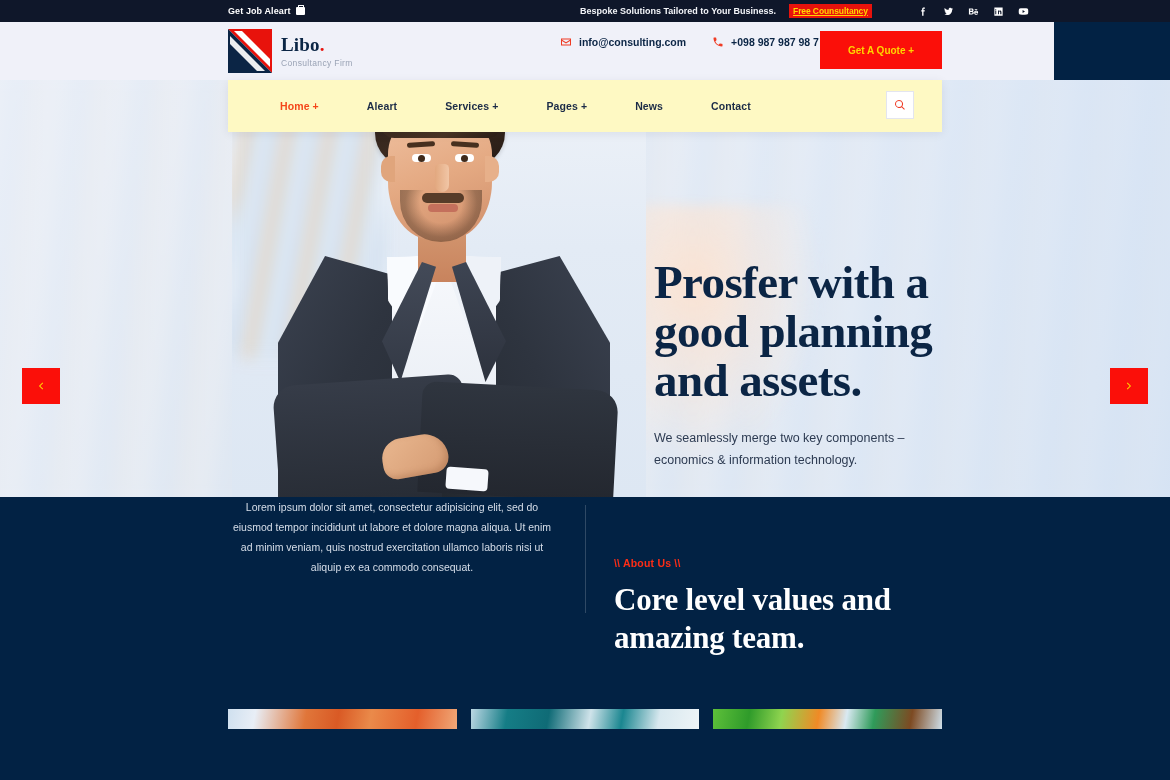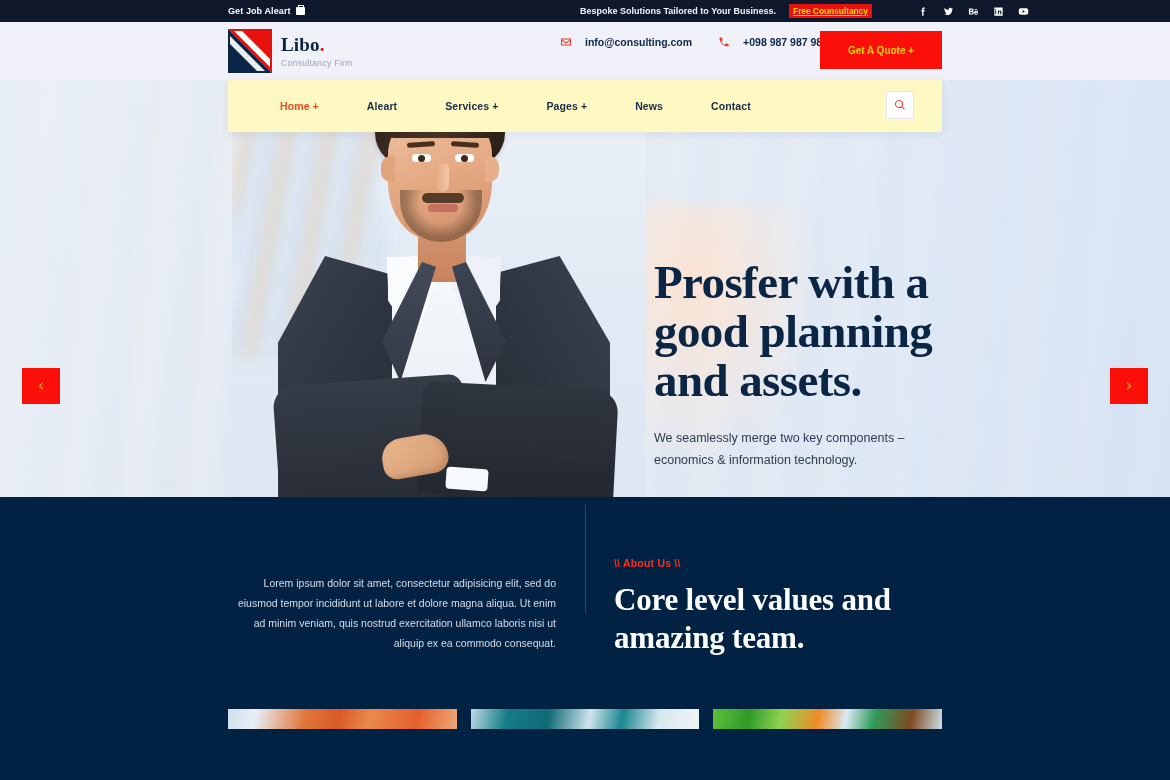--- a/index.html
+++ b/index.html
@@ -43,21 +43,21 @@
     background:#e8120c; color:#ffd400;
     font-size:8.5px; font-weight:bold;
     padding:1.5px 4px 2px; text-decoration:underline;
     letter-spacing:-.1px;
   }
   .socials{ display:flex; align-items:center; gap:14px; margin-left:38px; }
   .soc{ width:11px;height:11px;display:block;fill:#ffffff; }
 
   
   .header-wrap{
-    position:relative; width:1170px; height:58px;
+    position:relative; width:1054px; height:58px;
     background:#f0f1f9;
   }
   .header-inner{
     position:absolute; left:228px; top:0; width:714px; height:58px;
     display:flex; align-items:center;
   }
   .logo{ display:flex; align-items:center; gap:9px; }
   .logo-mark{ width:44px;height:44px; position:relative; overflow:hidden; }
   .logo-mark svg{ display:block; }
   .logo-text .logo-name{
@@ -67,21 +67,21 @@
   }
   .logo-text .logo-name .dot{ color:#e8120c; }
   .logo-text .logo-sub{
     font-size:8.5px; color:#9aa3b5; letter-spacing:.35px; margin-top:3px;
   }
   .head-contact{
     position:absolute; left:332px; top:14px;
     display:flex; align-items:center; gap:26px;
     font-size:10.5px; font-weight:bold; color:#0b2545;
   }
-  .hc-item{ display:flex; align-items:center; gap:13px; }
+  .hc-item{ display:flex; align-items:center; gap:7px; }
   .hc-ic{ width:12px;height:12px; display:block; fill:#ef3b24; }
   .quote-btn{
     position:absolute; right:0; top:9px;
     width:122px; height:38px;
     background:#fb0f09; color:#ffd400;
     border:none;
     font-family:"Liberation Sans", sans-serif;
     font-size:10px; font-weight:bold;
     display:flex; align-items:center; justify-content:center;
     cursor:pointer;
@@ -298,22 +298,22 @@
   
   .about{
     position:relative; width:1170px; height:363px;
     background:#022244; overflow:hidden;
   }
   .about-inner{
     position:absolute; left:228px; top:0; width:714px; height:200px;
     display:flex;
   }
   .about-left{
-    width:356px; padding-top:76px; padding-right:28px;
-    text-align:right;
+    width:356px; padding-right:28px;
+    text-align:center;
   }
   .about-left p{
     font-size:10.5px; line-height:20px; color:#d6dee9;
   }
   .about-divider{
     position:absolute; left:585px; top:608px; width:1px; height:108px;
     background:rgba(255,255,255,.18);
   }
   .about-right{
     width:358px; padding-top:56px; padding-left:30px;

